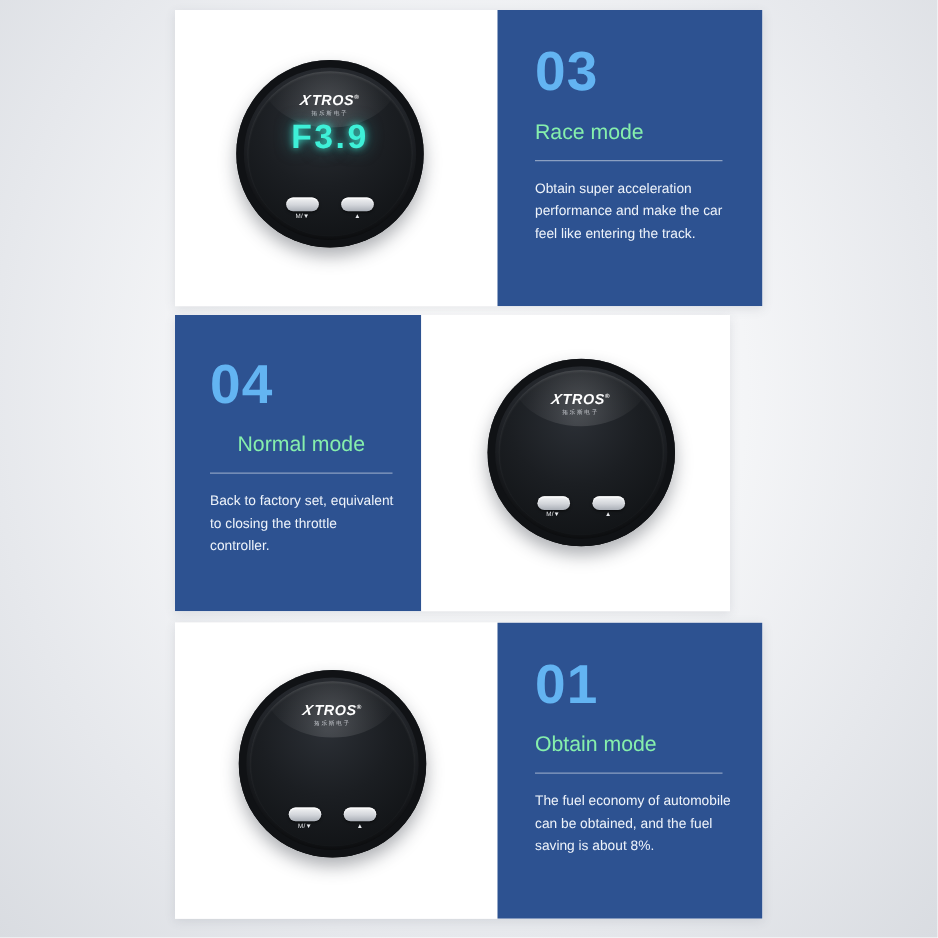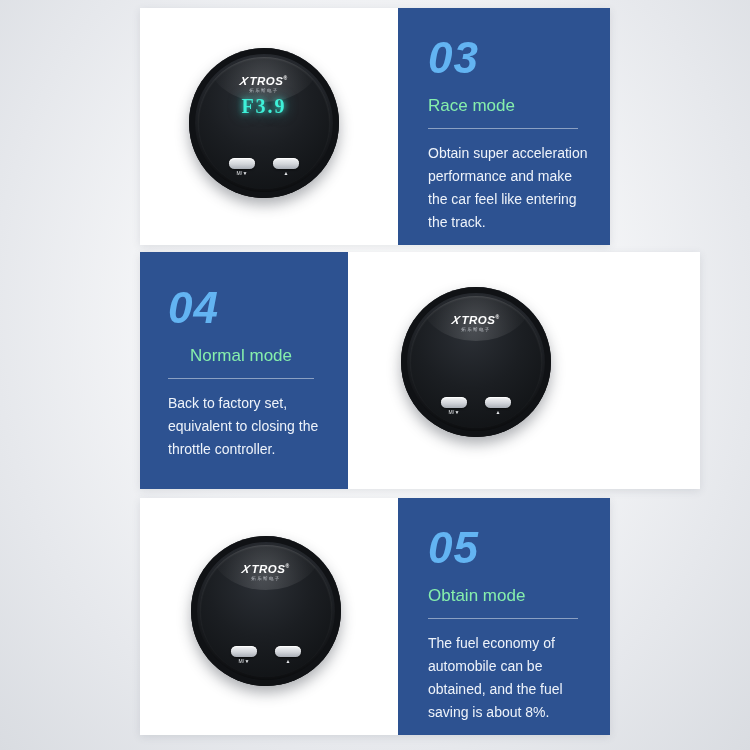--- a/index.html
+++ b/index.html
@@ -25,21 +25,21 @@
 
   
   .panel {
     position: absolute;
     display: flex;
     background: #ffffff;
     box-shadow: 0 2px 8px rgba(70,80,95,0.13);
     overflow: hidden;
   }
   .panel.p1 { left: 140px; top: 8px;   width: 470px; height: 237px; }
-  .panel.p2 { left: 140px; top: 252px; width: 560px; height: 237px; }
+  .panel.p2 { left: 140px; top: 252px; width: 444px; height: 237px; }
   .panel.p3 { left: 140px; top: 498px; width: 470px; height: 237px; }
 
   .half {
     position: relative;
     height: 100%;
   }
   .half.white { background: #ffffff; }
   .half.blue  { background: #2d5291; }
 
   
@@ -59,35 +59,34 @@
   }
   .p2 .textblock { left: 28px; top: 34px; right: 20px; }
 
   .num {
     font-size: 44px;
     font-weight: bold;
     color: #63b4f2;
     letter-spacing: 1px;
     line-height: 1;
     margin-bottom: 16px;
-    font-style: italic;
   }
   .mode {
     font-size: 17px;
     color: #86efac;
     font-weight: normal;
     padding-bottom: 12px;
     margin-bottom: 13px;
     border-bottom: 1px solid rgba(255,255,255,0.45);
     display: inline-block;
     min-width: 150px;
   }
   .p2 .mode { min-width: 146px; text-align: center; }
   .desc {
-    font-size: 14px;
+    font-size: 11px;
     line-height: 1.65;
     color: #eef3fa;
     max-width: 160px;
   }
   .p2 .desc { max-width: 164px; }
 
   
   .device-wrap {
     position: absolute;
     inset: 0;
@@ -171,22 +170,22 @@
     margin-right: 1px;
     font-weight: bold;
   }
 
   .display {
     position: absolute;
     top: 39px;
     left: 0;
     width: 100%;
     text-align: center;
-    font-family: Liberation Serif, serif;
-    font-size: 20px;
+    font-family: Liberation Sans, sans-serif;
+    font-size: 27px;
     font-weight: bold;
     color: #3ef0d8;
     letter-spacing: 2px;
     text-shadow: 0 0 6px rgba(62,240,216,0.85), 0 0 14px rgba(40,200,200,0.55);
     line-height: 1;
   }
 
   .btn-row {
     position: absolute;
     bottom: 20px;
@@ -301,20 +300,20 @@
               <div class="btn">
                 <span class="btn-lbl">▲</span>
               </div>
             </div>
           </div>
         </div>
       </div>
     </div>
     <div class="half blue">
       <div class="textblock">
-        <div class="num">05</div>
+        <div class="num">01</div>
         <div class="mode">Obtain mode</div>
         <div class="desc">The fuel economy of automobile can be obtained, and the fuel saving is about 8%.</div>
       </div>
     </div>
   </div>
 
 </div>
 
 </body></html>

